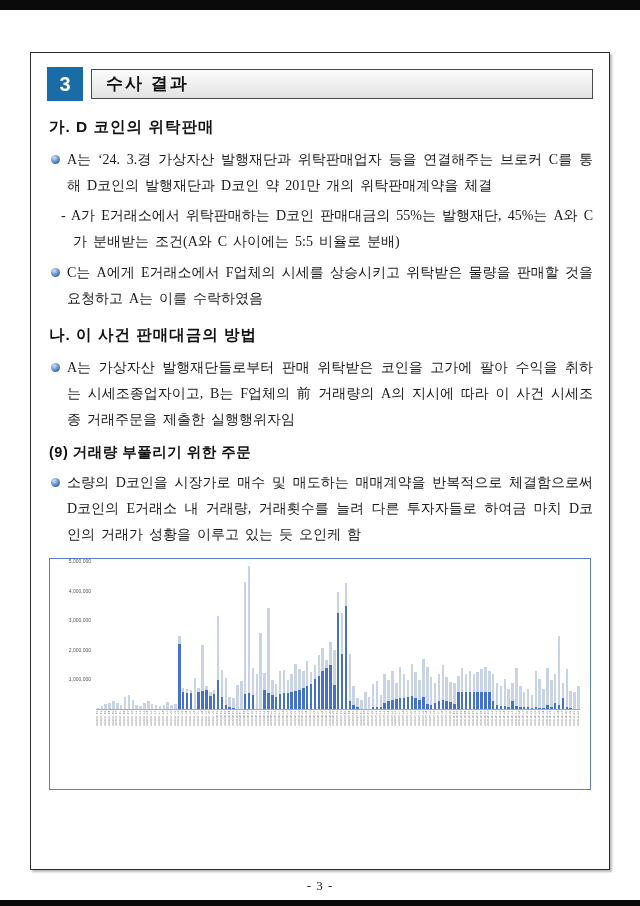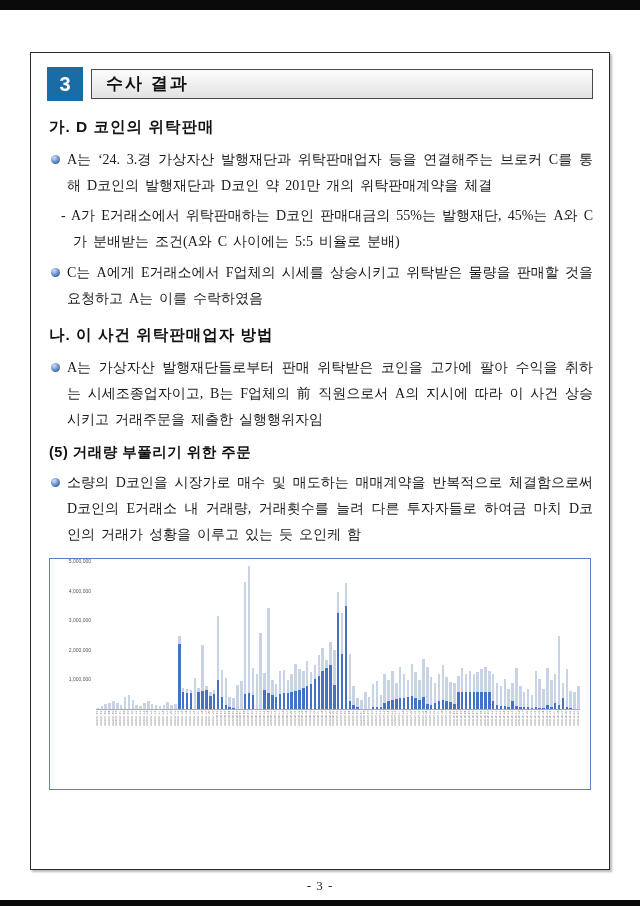--- a/index.html
+++ b/index.html
@@ -123,28 +123,28 @@
 
   <div class="dash">
     <p>- A가 E거래소에서 위탁판매하는 D코인 판매대금의 55%는 발행재단, 45%는 A와 C가 분배받는 조건(A와 C 사이에는 5:5 비율로 분배)</p>
   </div>
 
   <div class="bullet">
     <span class="ball"></span>
     <p>C는 A에게 E거래소에서 F업체의 시세를 상승시키고 위탁받은 물량을 판매할 것을 요청하고 A는 이를 수락하였음</p>
   </div>
 
-  <div class="h-sec na">나. 이 사건 위탁판매업자 방법</div>
+  <div class="h-sec na">나. 이 사건 판매대금의 방법</div>
 
   <div class="bullet">
     <span class="ball"></span>
-    <p>A는 가상자산 발행재단들로부터 판매 위탁받은 코인을 고가에 팔아 수익을 취하는 시세조종업자이고, B는 F업체의 前 직원으로서 A의 지시에 따라 이 사건 상승시키고 거래주문을 제출한 실행행위자임</p>
+    <p>A는 가상자산 발행재단들로부터 판매 위탁받은 코인을 고가에 팔아 수익을 취하는 시세조종업자이고, B는 F업체의 前 거래량의 A의 지시에 따라 이 사건 시세조종 거래주문을 제출한 실행행위자임</p>
   </div>
 
-  <div class="h-sub">(5) 거래량 부풀리기 위한 주문</div>
+  <div class="h-sub">(9) 거래량 부풀리기 위한 주문</div>
 
   <div class="bullet">
     <span class="ball"></span>
     <p>소량의 D코인을 시장가로 매수 및 매도하는 매매계약을 반복적으로 체결함으로써 D코인의 E거래소 내 거래량, 거래횟수를 늘려 다른 투자자들로 하여금 마치 D코인의 거래가 성황을 이루고 있는 듯 오인케 함</p>
   </div>
 
 
   <div class="chartbox">
     <div class="cplot-wrap">
       <div class="yaxis">

